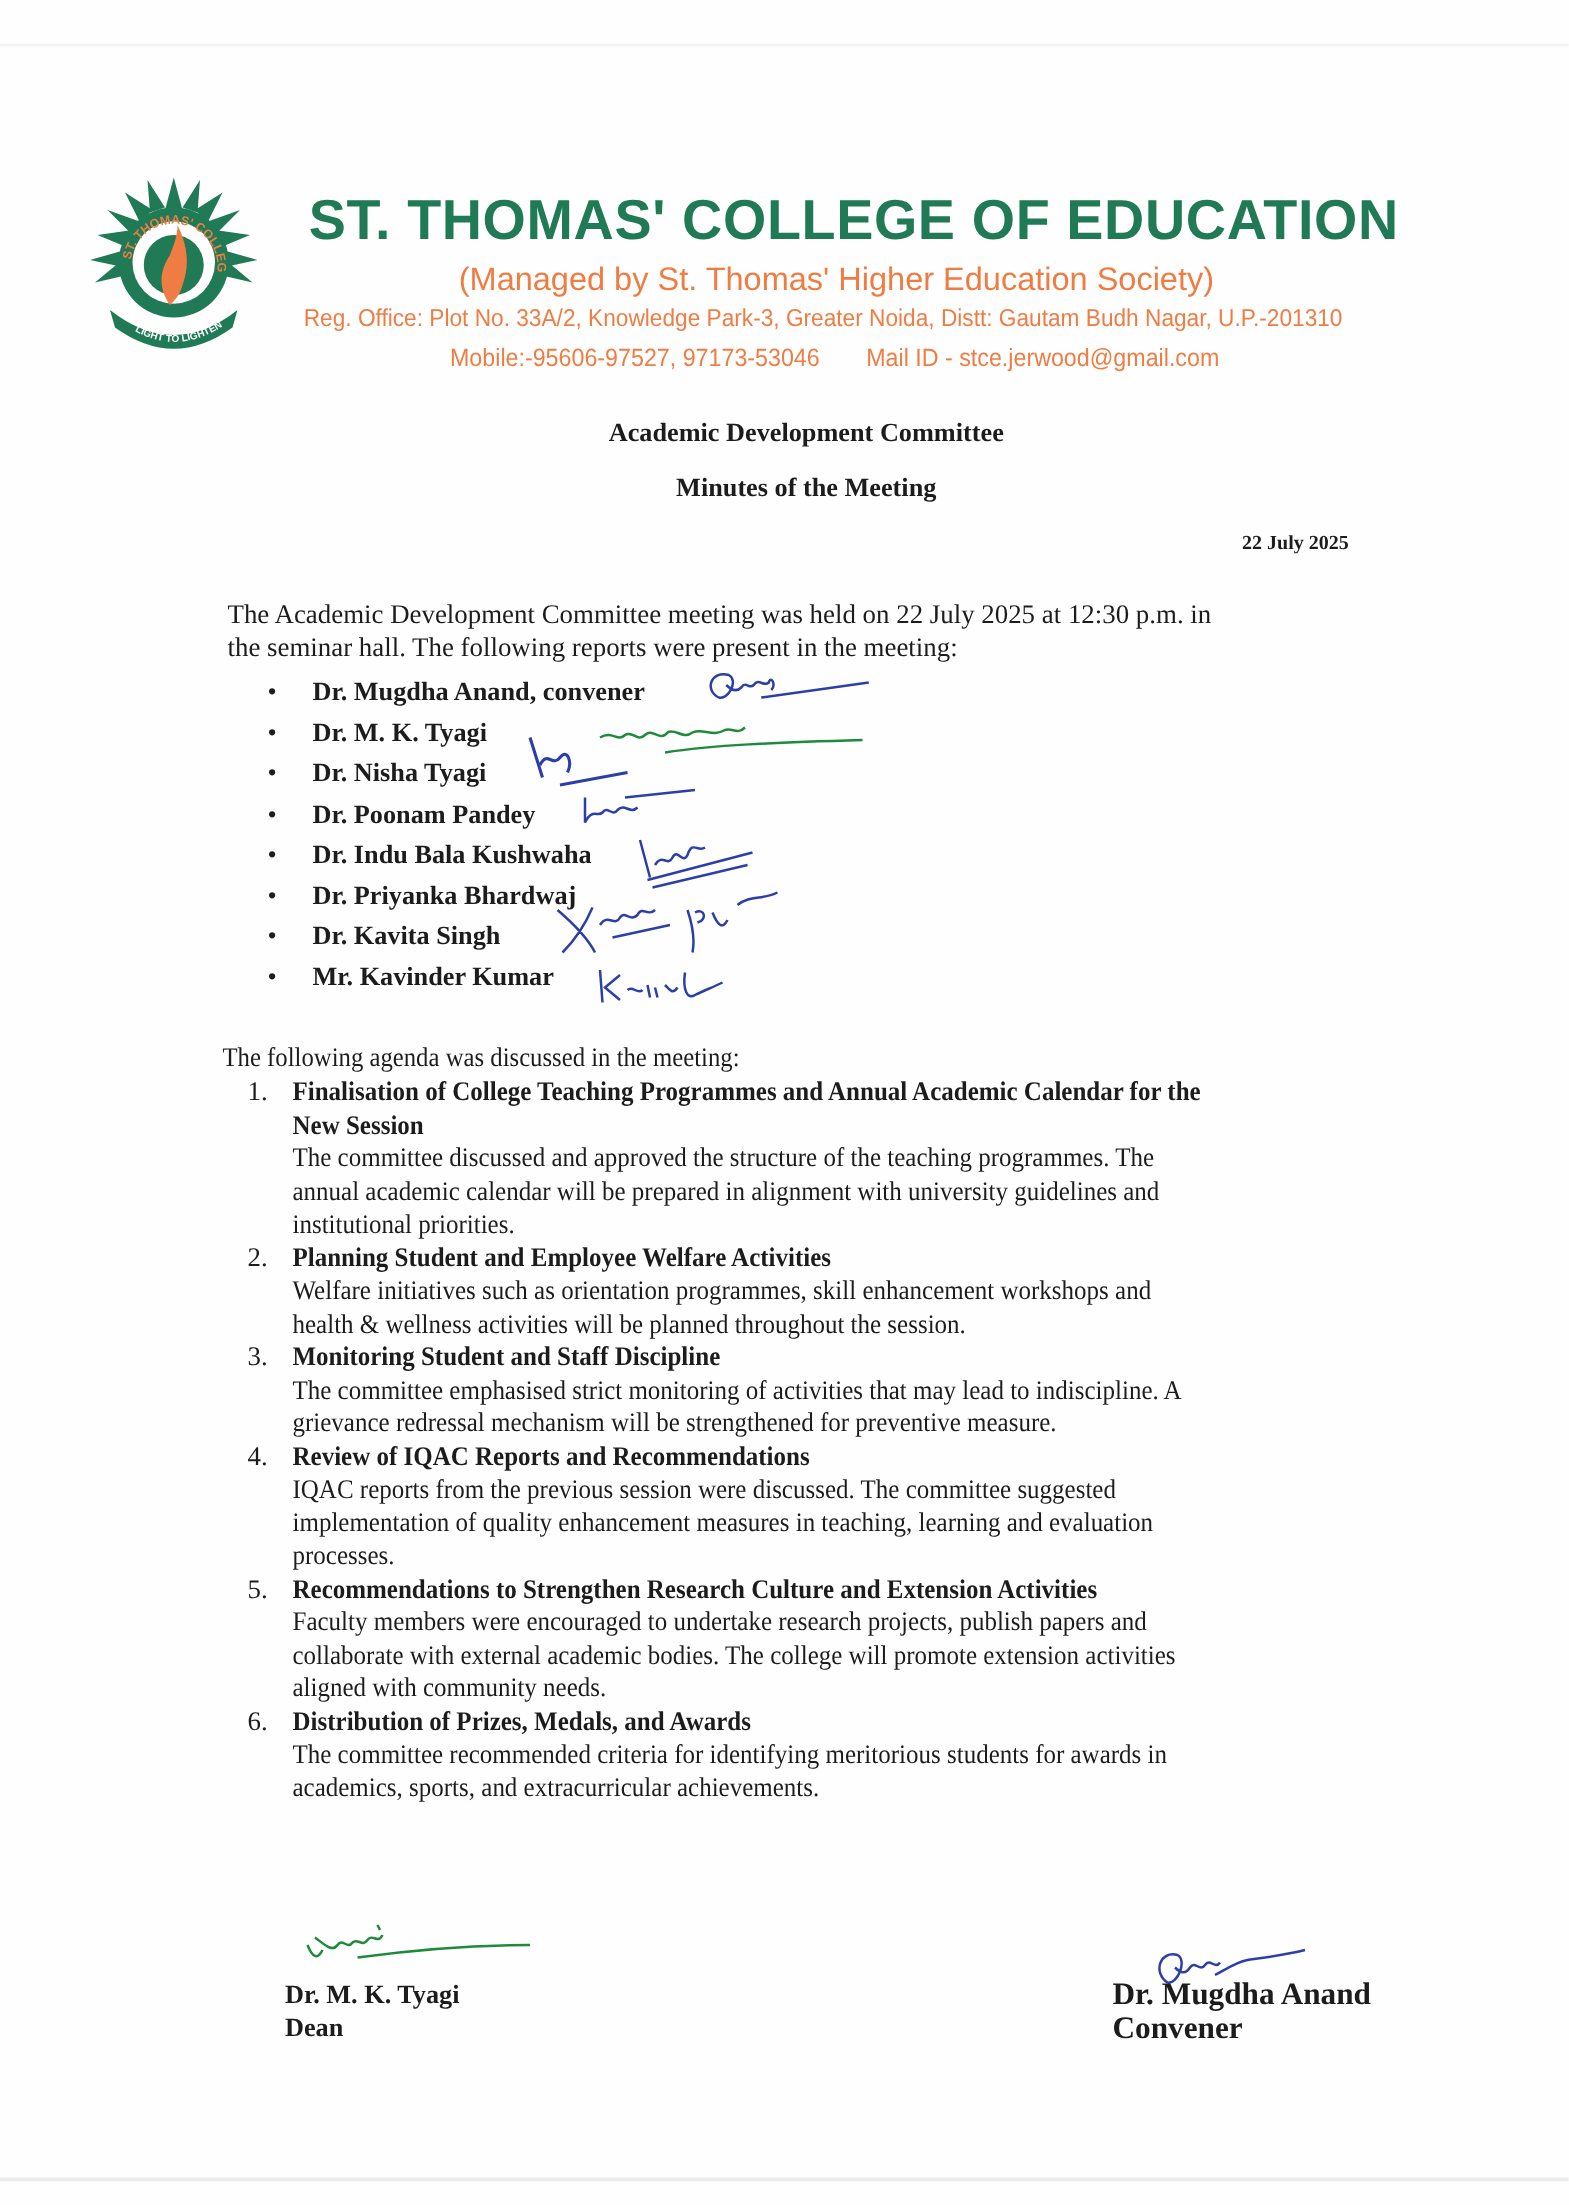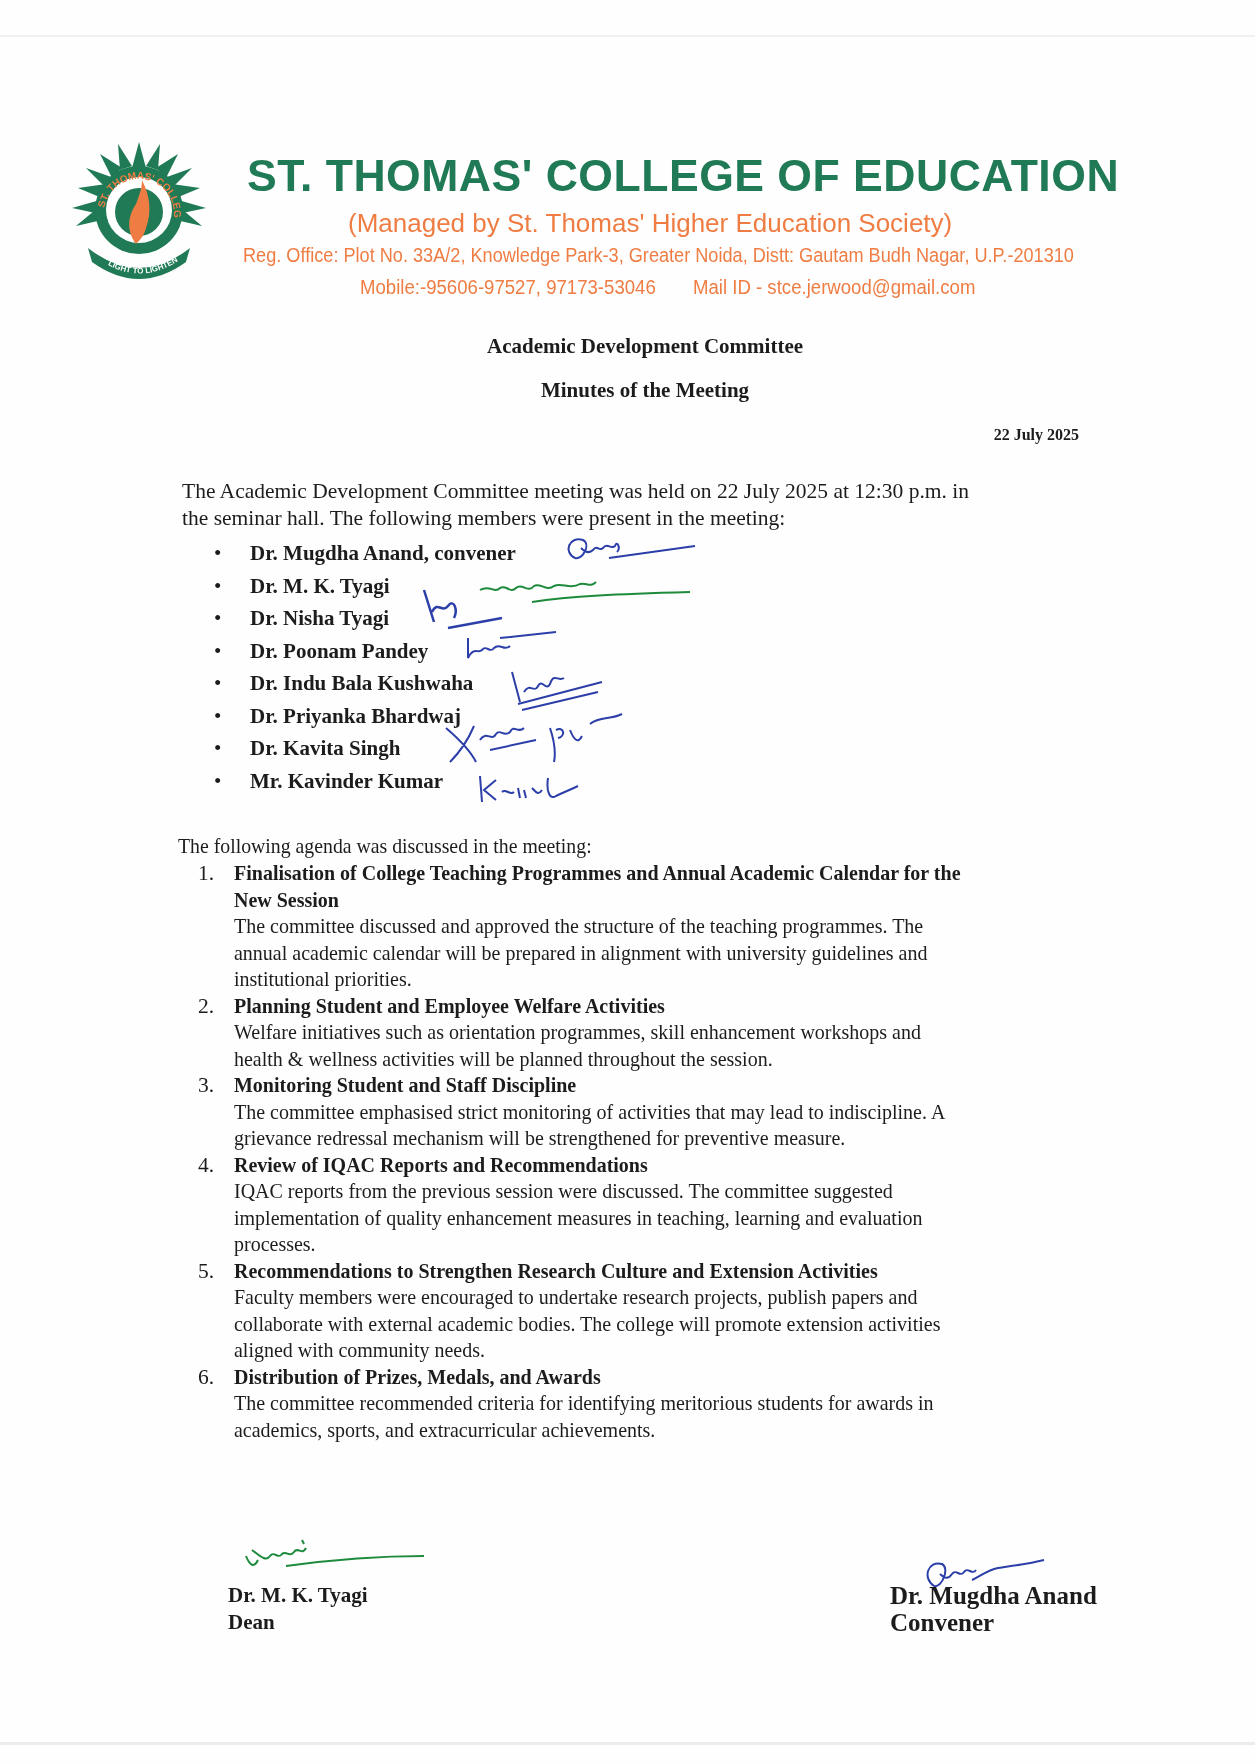--- a/index.html
+++ b/index.html
@@ -11,21 +11,21 @@
   .scan-top { position:absolute; left:0; top:35px; width:1255px; height:2px; background:#f1f1f1; }
   .scan-bottom { position:absolute; left:0; top:1742px; width:1255px; height:3px; background:#ececec; }
 
   .logo { position:absolute; left:72px; top:140px; width:134px; height:140px; }
   .hdr-title {
     position:absolute; left:247px; top:150px; width:950px;
     font-family:"Liberation Sans", sans-serif; font-weight:bold; font-size:45px;
     color:#1f7a55; letter-spacing:0.5px; white-space:nowrap; transform:scaleX(0.99); transform-origin:left;
   }
   .hdr-managed {
-    position:absolute; left:348px; top:208px; font-family:"Liberation Sans", sans-serif;
+    position:absolute; left:367px; top:208px; font-family:"Liberation Sans", sans-serif;
     font-size:26px; color:#ef7d43; white-space:nowrap;
   }
   .hdr-reg {
     position:absolute; left:243px; top:244px; font-family:"Liberation Sans", sans-serif;
     font-size:19.5px; color:#ef7d43; white-space:nowrap; transform:scaleX(0.93); transform-origin:left;
   }
   .hdr-contact {
     position:absolute; left:360px; top:276px; font-family:"Liberation Sans", sans-serif;
     font-size:20px; color:#ef7d43; white-space:nowrap; transform:scaleX(0.93); transform-origin:left;
   }
@@ -99,21 +99,21 @@
   <div class="hdr-contact">
     <span>Mobile:-95606-97527, 97173-53046</span><span class="gap"></span><span>Mail ID - stce.jerwood@gmail.com</span>
   </div>
 
   <div class="committee">Academic Development Committee</div>
   <div class="minutes">Minutes of the Meeting</div>
   <div class="doc-date">22 July 2025</div>
 
   <div class="intro">
     <div>The Academic Development Committee meeting was held on  22 July 2025 at 12:30 p.m. in</div>
-    <div>the seminar hall. The following members were present in the meeting:</div>
+    <div>the seminar hall. The following reports were present in the meeting:</div>
   </div>
 
   <ul class="members">
     <li><span class="bullet">•</span><span>Dr. Mugdha Anand, convener</span></li>
     <li><span class="bullet">•</span><span>Dr. M. K. Tyagi</span></li>
     <li><span class="bullet">•</span><span>Dr. Nisha Tyagi</span></li>
     <li><span class="bullet">•</span><span>Dr. Poonam Pandey</span></li>
     <li><span class="bullet">•</span><span>Dr. Indu Bala Kushwaha</span></li>
     <li><span class="bullet">•</span><span>Dr. Priyanka Bhardwaj</span></li>
     <li><span class="bullet">•</span><span>Dr. Kavita Singh</span></li>

